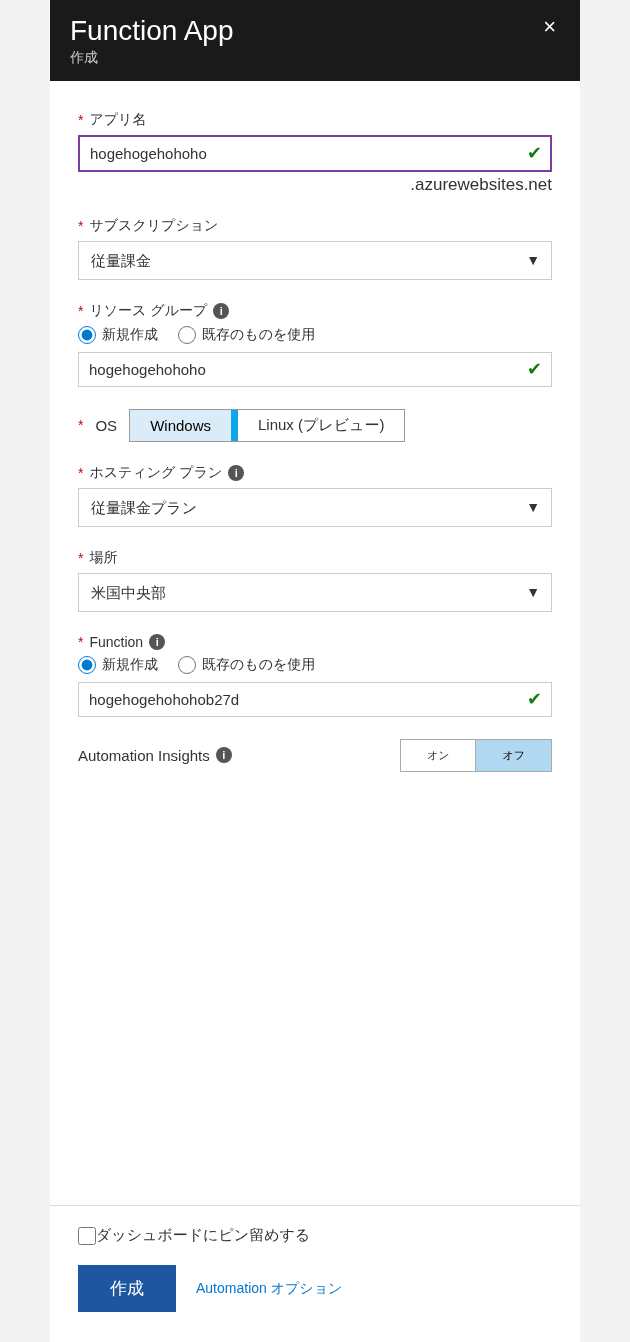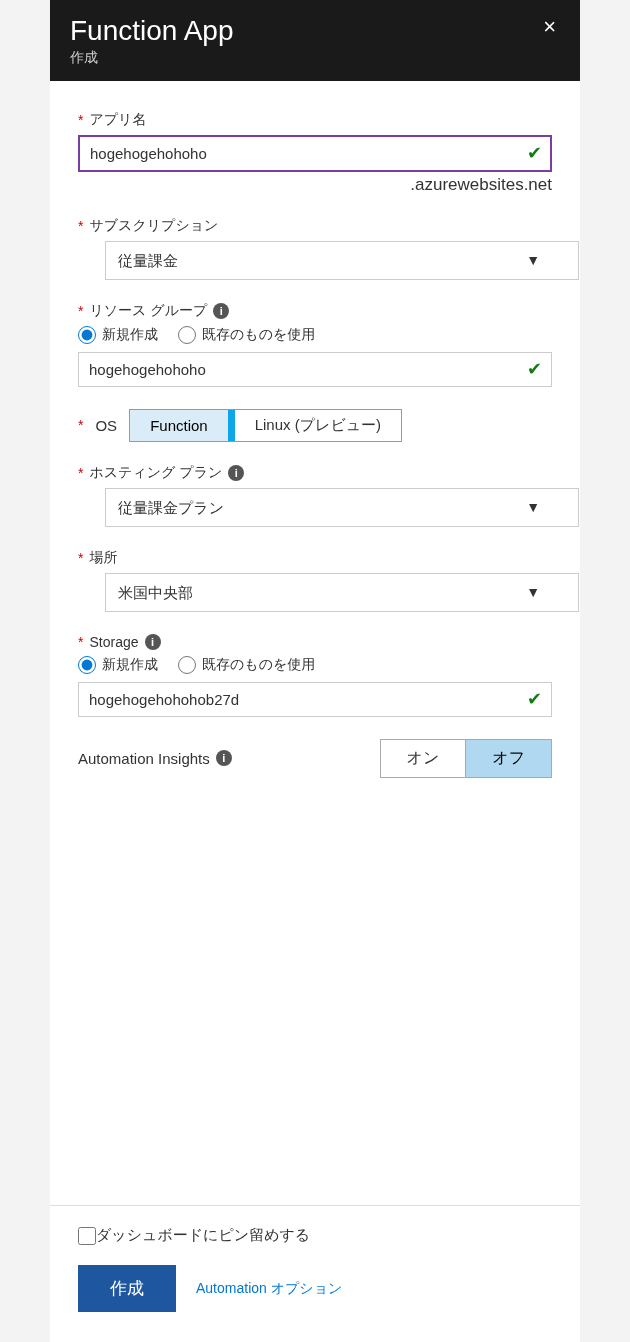--- a/index.html
+++ b/index.html
@@ -139,21 +139,20 @@
     .select-field {
       width: 100%;
       padding: 10px 36px 10px 12px;
       font-size: 15px;
       border: 1px solid #ccc;
       background: #fff;
       color: #333;
       appearance: none;
       cursor: pointer;
       outline: none;
-      margin-left: 27px;
     }
 
     .select-arrow {
       position: absolute;
       right: 12px;
       top: 50%;
       transform: translateY(-50%);
       pointer-events: none;
       font-size: 14px;
       color: #333;
@@ -237,21 +236,21 @@
       flex: 1;
     }
 
     .ai-toggle-group {
       display: flex;
       border: 1px solid #aaa;
     }
 
     .ai-toggle-btn {
       padding: 8px 26px;
-      font-size: 16px;
+      font-size: 11px;
       cursor: pointer;
       border: none;
       background: #fff;
       color: #333;
     }
 
     .ai-toggle-btn.active {
       background: #b0d8f0;
       color: #000;
       font-weight: 500;
@@ -370,21 +369,21 @@
         <input type="text" class="text-input" value="hogehogehohoho" style="">
         <span class="check-icon">✔</span>
       </div>
     </div>
 
     <div class="field-group">
       <div class="os-row">
         <span class="required-star">*</span>
         <span class="os-label-text">OS</span>
         <div class="toggle-group">
-          <button class="toggle-btn active">Function</button>
+          <button class="toggle-btn active">Windows</button>
           <button class="toggle-btn">Linux (プレビュー)</button>
         </div>
       </div>
     </div>
 
     <div class="field-group">
       <div class="field-label">
         <span class="required-star">*</span>
         <span>ホスティング プラン</span>
         <span class="info-icon">i</span>
@@ -406,21 +405,21 @@
         <select class="select-field">
           <option>米国中央部</option>
         </select>
         <span class="select-arrow">▼</span>
       </div>
     </div>
 
     <div class="field-group">
       <div class="field-label">
         <span class="required-star">*</span>
-        <span>Storage</span>
+        <span>Function</span>
         <span class="info-icon">i</span>
       </div>
       <div class="radio-group">
         <label class="radio-option">
           <input type="radio" class="radio-input" name="storage_radio" checked="" style="">
           <span>新規作成</span>
         </label>
         <label class="radio-option">
           <input type="radio" class="radio-input" name="storage_radio" style="">
           <span>既存のものを使用</span>

